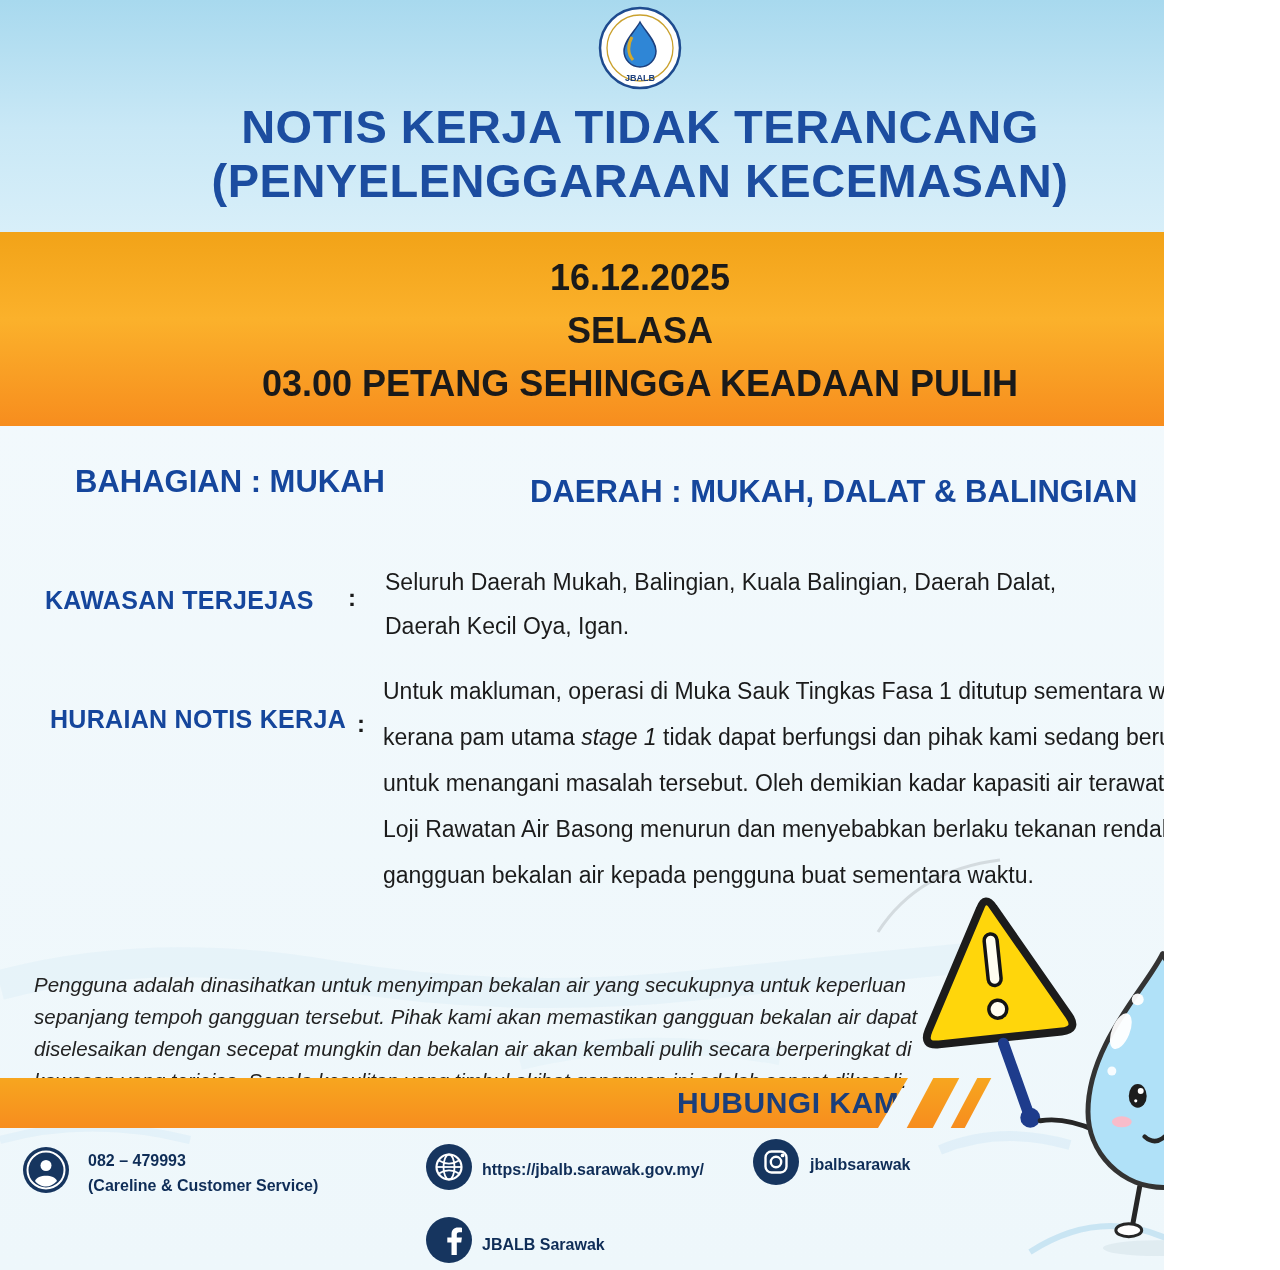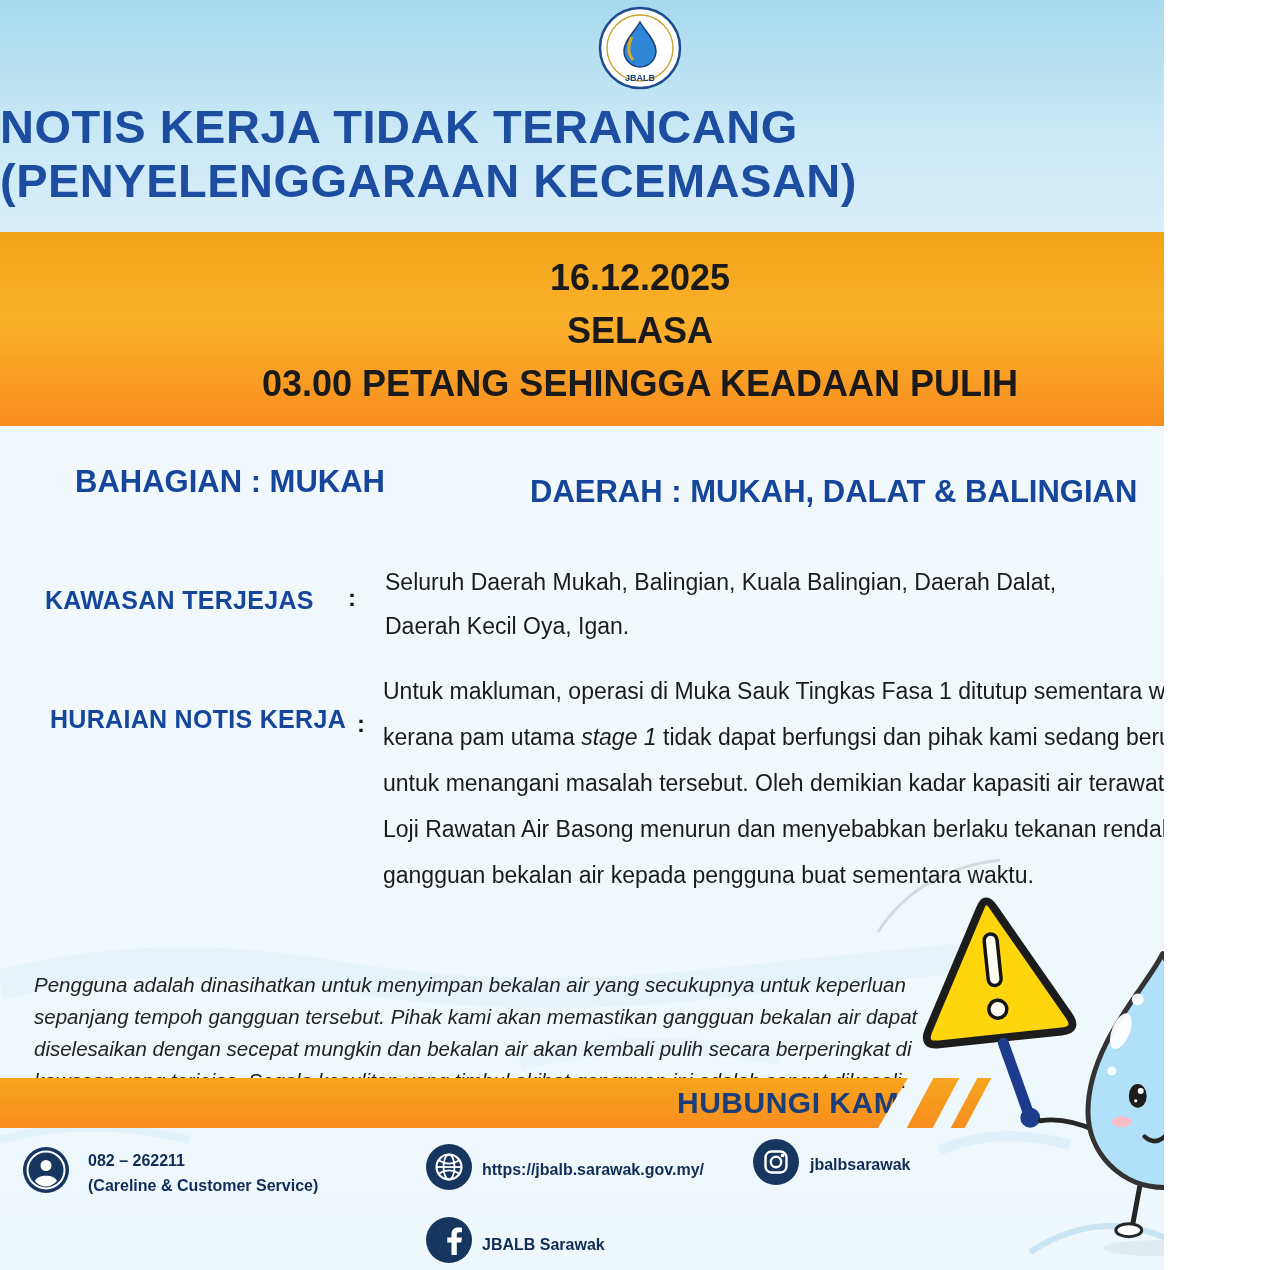--- a/index.html
+++ b/index.html
@@ -1,21 +1,21 @@
 <!DOCTYPE html>
 <html><head>
 <meta charset="utf-8">
 <style>
   html,body{margin:0;padding:0}
   body{font-family:"Liberation Sans",sans-serif;background:#ffffff}
   .poster{position:relative;width:1164px;height:1270px;overflow:hidden;background:linear-gradient(180deg,#f4fafd 0%,#eef7fb 100%)}
   .texture{position:absolute;left:0;top:0;width:1280px;height:1270px;pointer-events:none}
   .header{position:absolute;top:0;left:0;width:1280px;height:232px;background:linear-gradient(180deg,#a8d9ee 0%,#c9e8f6 55%,#d8eff9 100%)}
   .logo{position:absolute;top:6px;left:598px;width:84px;height:84px}
-  .title{position:absolute;top:100px;left:0;width:100%;margin:0;color:#1c4da0;font-size:47px;font-weight:bold;line-height:54px;letter-spacing:.5px}
+  .title{position:absolute;top:100px;left:0;width:100%;margin:0;text-align:center;color:#1c4da0;font-size:47px;font-weight:bold;line-height:54px;letter-spacing:.5px}
   .title span{display:block}
   .schedule{position:absolute;top:232px;left:0;width:1280px;height:194px;box-sizing:border-box;padding-top:19px;background:linear-gradient(180deg,#f2a318 0%,#fbb12b 45%,#f78d1e 100%);text-align:center;color:#1a1a1a;font-weight:bold;font-size:36px;line-height:53px}
   .bahagian{position:absolute;top:464px;left:75px;font-size:31px;font-weight:bold;color:#15469c}
   .daerah{position:absolute;top:474px;left:530px;font-size:31px;font-weight:bold;color:#15469c}
   .k-label{position:absolute;top:586px;left:45px;font-size:25px;font-weight:bold;color:#15469c;letter-spacing:.3px}
   .k-colon{position:absolute;top:584px;left:348px;font-size:24px;font-weight:bold;color:#1a1a1a}
   .k-text{position:absolute;top:560px;left:385px;width:840px;font-size:23px;color:#1b1b1b;line-height:44px}
   .h-label{position:absolute;top:705px;left:50px;font-size:25px;font-weight:bold;color:#15469c;letter-spacing:.3px}
   .h-colon{position:absolute;top:710px;left:357px;font-size:24px;font-weight:bold;color:#1a1a1a}
   .h-text{position:absolute;top:660px;left:375px;width:845px;margin:8px;font-size:23px;color:#1b1b1b;line-height:46px}
@@ -85,21 +85,21 @@
   <div class="stripe stripe1"></div>
   <div class="stripe stripe2"></div>
 
   <svg class="c-icon" style="left:22px;top:1146px" viewBox="0 0 48 48">
     <circle cx="24" cy="24" r="23" fill="#16355f"></circle>
     <circle cx="24" cy="24" r="18.5" fill="none" stroke="#ffffff" stroke-width="2"></circle>
     <circle cx="24" cy="19.5" r="5.5" fill="#ffffff"></circle>
     <path d="M13 35c2.5-7 19.5-7 22 0-3 3.5-7 5.5-11 5.5s-8.5-2-11-5.5z" fill="#ffffff"></path>
   </svg>
   <div class="c-text" style="left:88px;top:1148px">
-    <div>082 – 262211</div>
+    <div>082 – 479993</div>
     <div>(Careline &amp; Customer Service)</div>
   </div>
 
   <svg class="c-icon" style="left:425px;top:1143px" viewBox="0 0 48 48">
     <circle cx="24" cy="24" r="23" fill="#16355f"></circle>
     <circle cx="24" cy="24" r="12.5" fill="none" stroke="#ffffff" stroke-width="2.2"></circle>
     <ellipse cx="24" cy="24" rx="5.5" ry="12.5" fill="none" stroke="#ffffff" stroke-width="1.8"></ellipse>
     <line x1="11.5" y1="24" x2="36.5" y2="24" stroke="#ffffff" stroke-width="1.8"></line>
     <path d="M14 17.5 a 18 18 0 0 0 20 0 M14 30.5 a 18 18 0 0 1 20 0" stroke="#ffffff" stroke-width="1.8" fill="none"></path>
   </svg>

